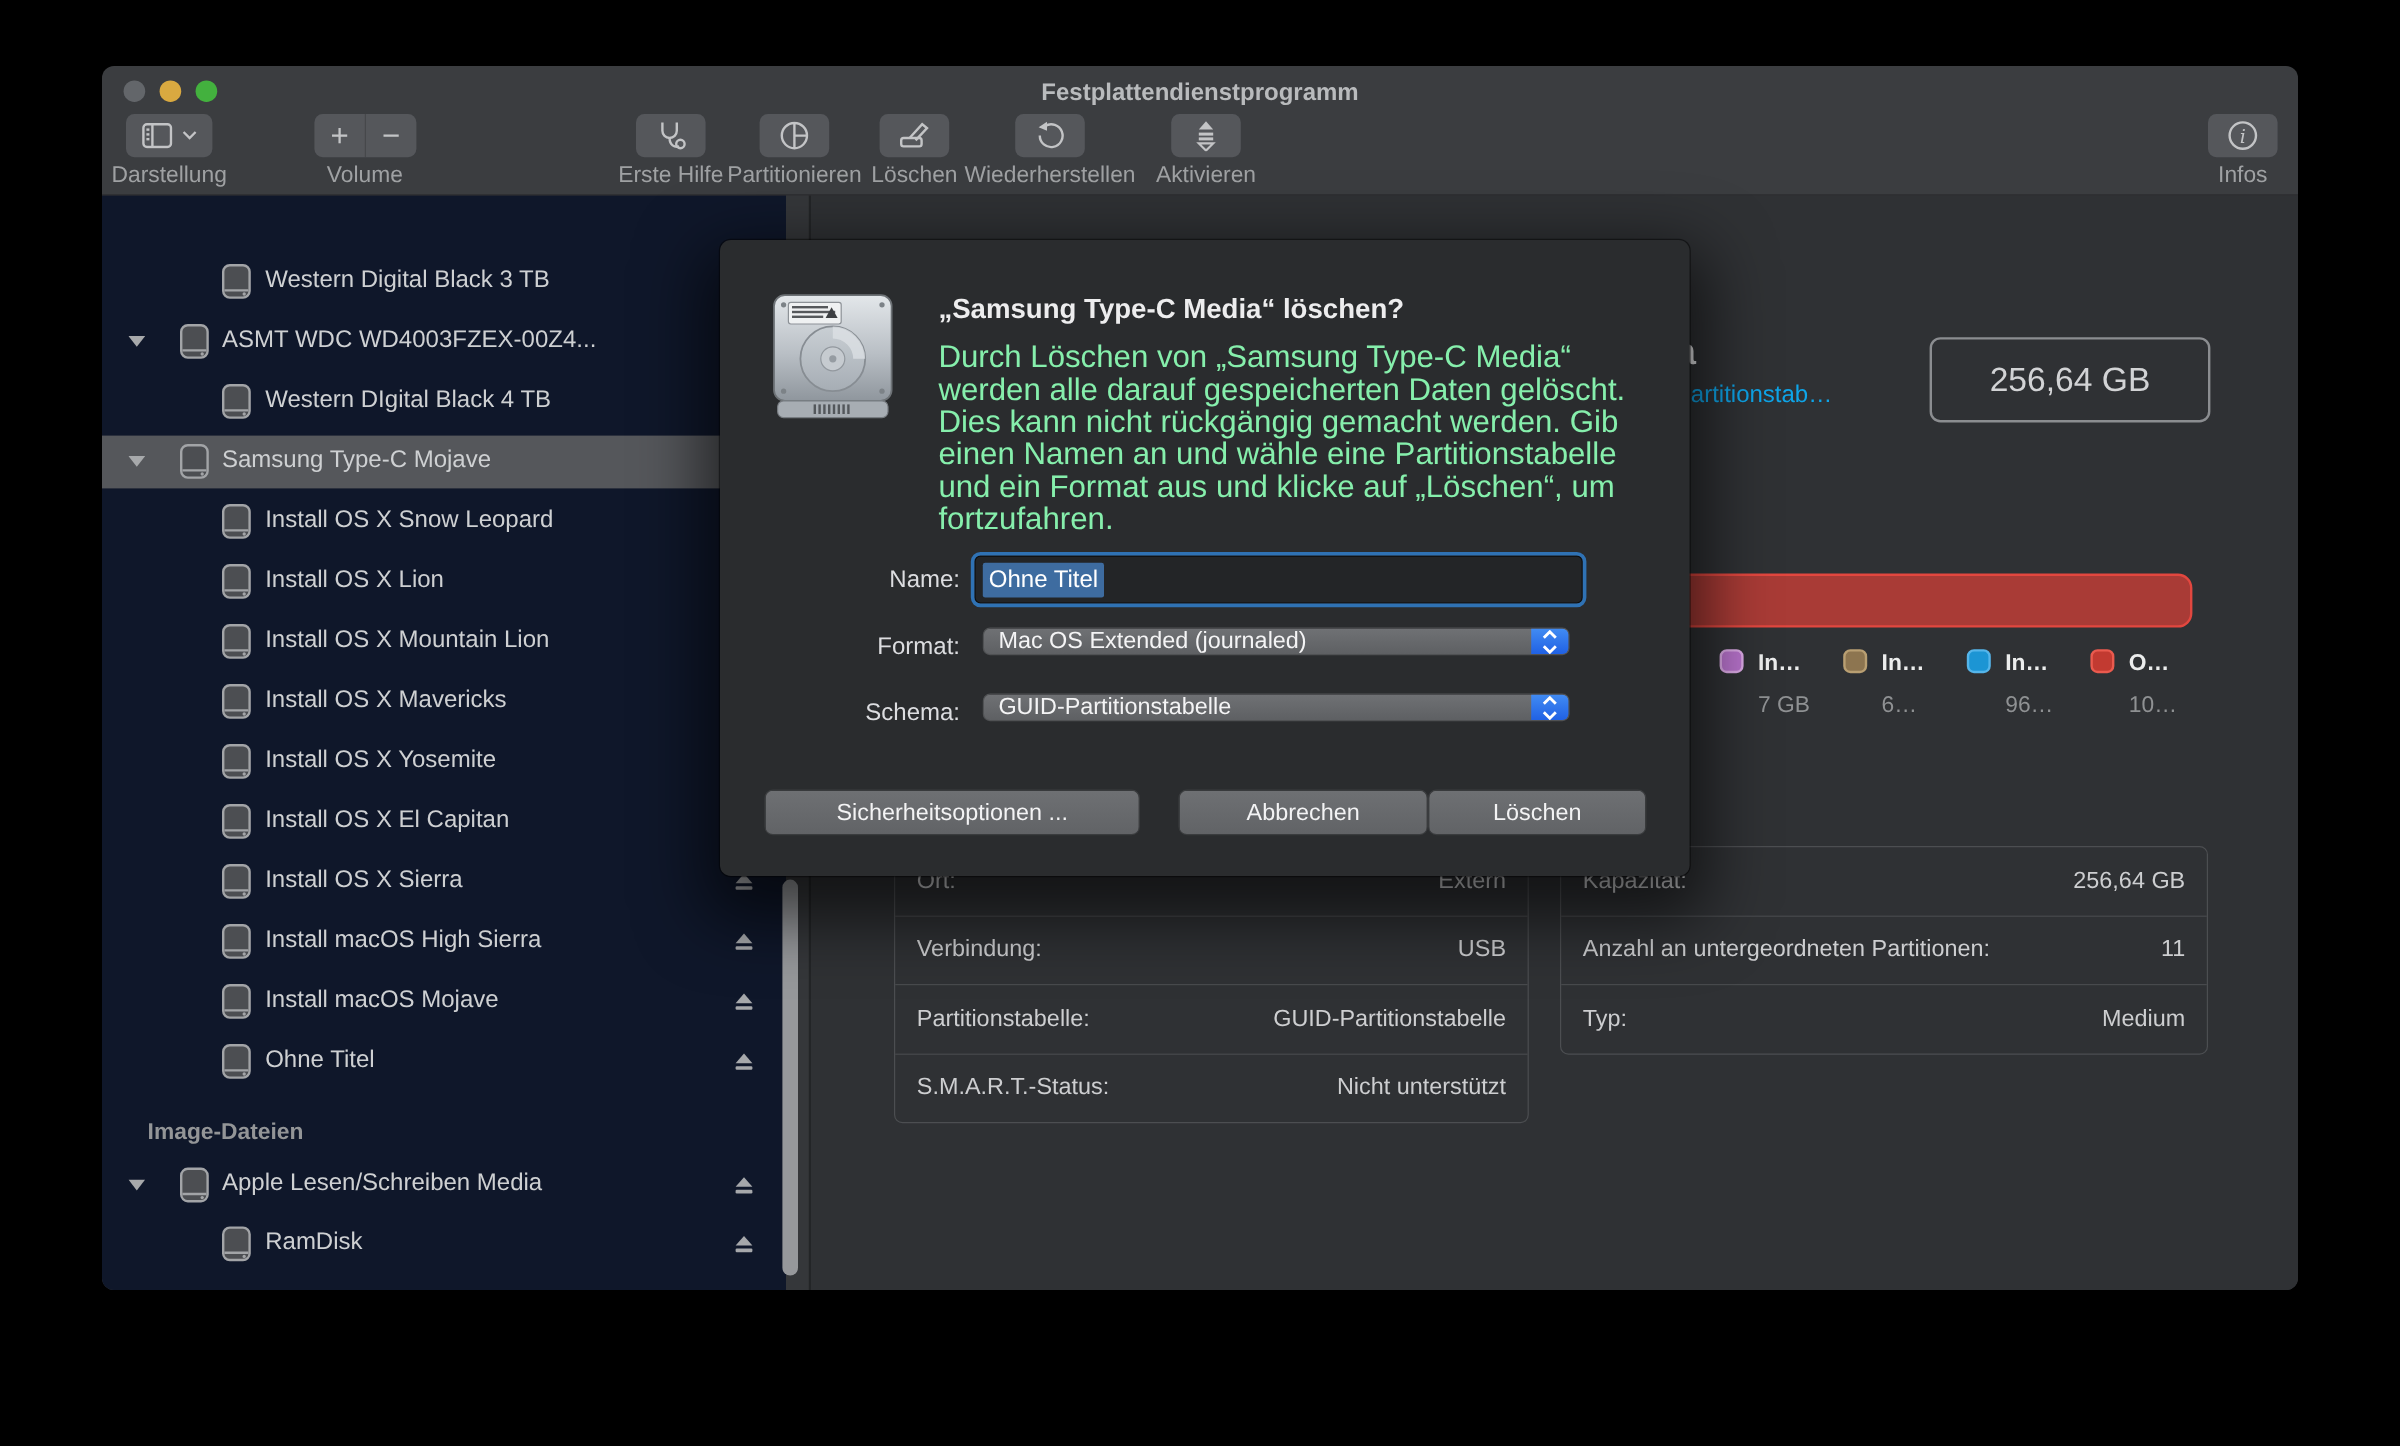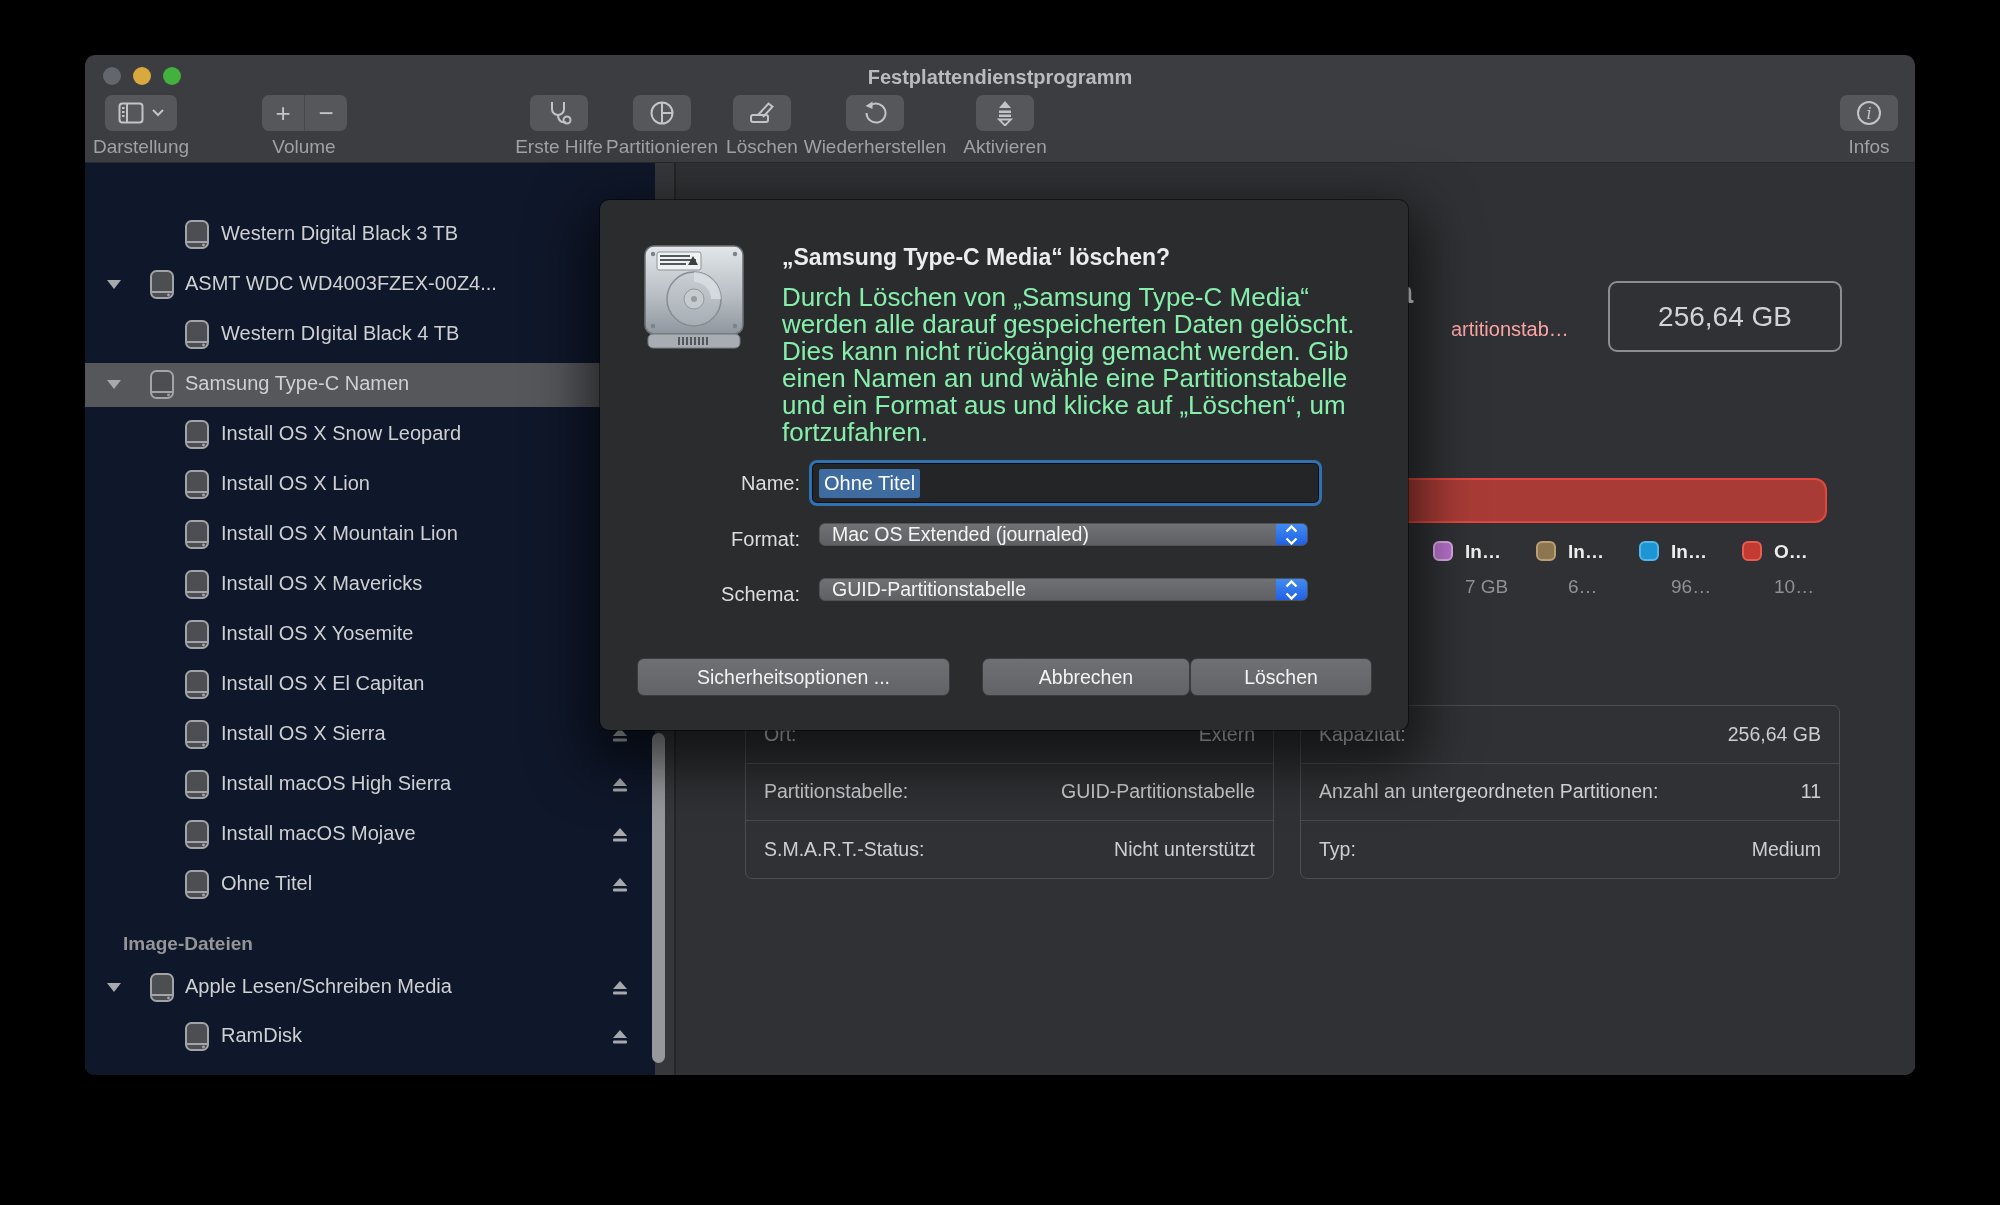--- a/index.html
+++ b/index.html
@@ -32,21 +32,21 @@
   .srow.selected{background:#55575b;}
   .disc{position:absolute;left:22px;top:17px;line-height:0;}
   .dicon{position:absolute;top:6px;line-height:0;}
   .slabel{position:absolute;top:9px;font-size:20px;color:#ced0d2;white-space:nowrap;}
   .lvl0 .dicon{left:62px}.lvl0 .slabel{left:100px}
   .lvl1 .dicon{left:97px}.lvl1 .slabel{left:136px}
   .eject{position:absolute;left:526px;top:14px;line-height:0;}
   .sheader{position:absolute;left:38px;top:770px;font-size:19px;font-weight:600;color:#939597;}
   
   .hfrag{position:absolute;left:720px;top:112px;font-size:31px;font-weight:700;color:#e9eaeb;}
-  .sfrag{position:absolute;left:775px;top:155px;font-size:20px;color:#fca5a5;white-space:nowrap;}
+  .sfrag{position:absolute;left:733px;top:155px;font-size:20px;color:#0ea5e9;white-space:nowrap;}
   .capbox{position:absolute;left:932px;top:118px;width:230px;height:67px;border:2px solid #8b8d90;
           border-radius:9px;display:flex;align-items:center;justify-content:center;
           font-size:28px;color:#d2d3d5;}
   .pbar{position:absolute;left:24px;top:315px;width:1127px;height:45px;border-radius:12px;
         border:2px solid;box-sizing:border-box;}
   .litem{position:absolute;top:378px;white-space:nowrap;}
   .lswatch{display:inline-block;width:20px;height:20px;border-radius:6px;border:2px solid;
            vertical-align:-3px;box-sizing:border-box;}
   .llabel{font-size:19px;font-weight:700;color:#eceded;margin-left:12px;}
   .lvalue{margin-left:32px;margin-top:13px;font-size:19px;color:#8f9193;}
@@ -219,21 +219,21 @@
                 <polygon points="0,0 14,0 7,9" fill="#a7a9ab"></polygon>
               </svg>
             </span>
             <span class="dicon">
               <svg width="30" height="32" viewBox="0 0 30 32">
                 <rect x="4" y="2" width="22" height="27" rx="5.5" fill="#4c4e52" stroke="#a2a4a7" stroke-width="2"></rect>
                 <line x1="5" y1="23" x2="25" y2="23" stroke="#a2a4a7" stroke-width="2"></line>
                 <circle cx="21.5" cy="26" r="1.4" fill="#a2a4a7"></circle>
               </svg>
             </span>
-            <span class="slabel">Samsung Type-C Namen</span>
+            <span class="slabel">Samsung Type-C Mojave</span>
 
           </div>
 
           <div class="srow lvl1" style="top: 250px;">
 
             <span class="dicon">
               <svg width="30" height="32" viewBox="0 0 30 32">
                 <rect x="4" y="2" width="22" height="27" rx="5.5" fill="#4c4e52" stroke="#a2a4a7" stroke-width="2"></rect>
                 <line x1="5" y1="23" x2="25" y2="23" stroke="#a2a4a7" stroke-width="2"></line>
                 <circle cx="21.5" cy="26" r="1.4" fill="#a2a4a7"></circle>
@@ -457,20 +457,24 @@
           </div>
         </div>
 
       <div class="infotable tleft">
 
           <div class="trow">
             <span class="tlab">Ort:</span>
             <span class="tval">Extern</span>
           </div>
 
+          <div class="trow">
+            <span class="tlab">Verbindung:</span>
+            <span class="tval">USB</span>
+          </div>
 
           <div class="trow">
             <span class="tlab">Partitionstabelle:</span>
             <span class="tval">GUID-Partitionstabelle</span>
           </div>
 
           <div class="trow">
             <span class="tlab">S.M.A.R.T.-Status:</span>
             <span class="tval">Nicht unterstützt</span>
           </div>

